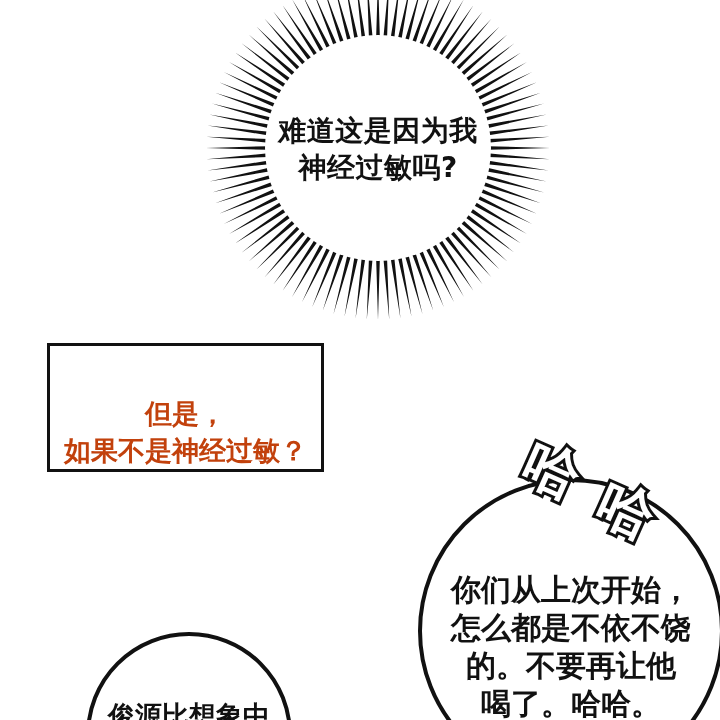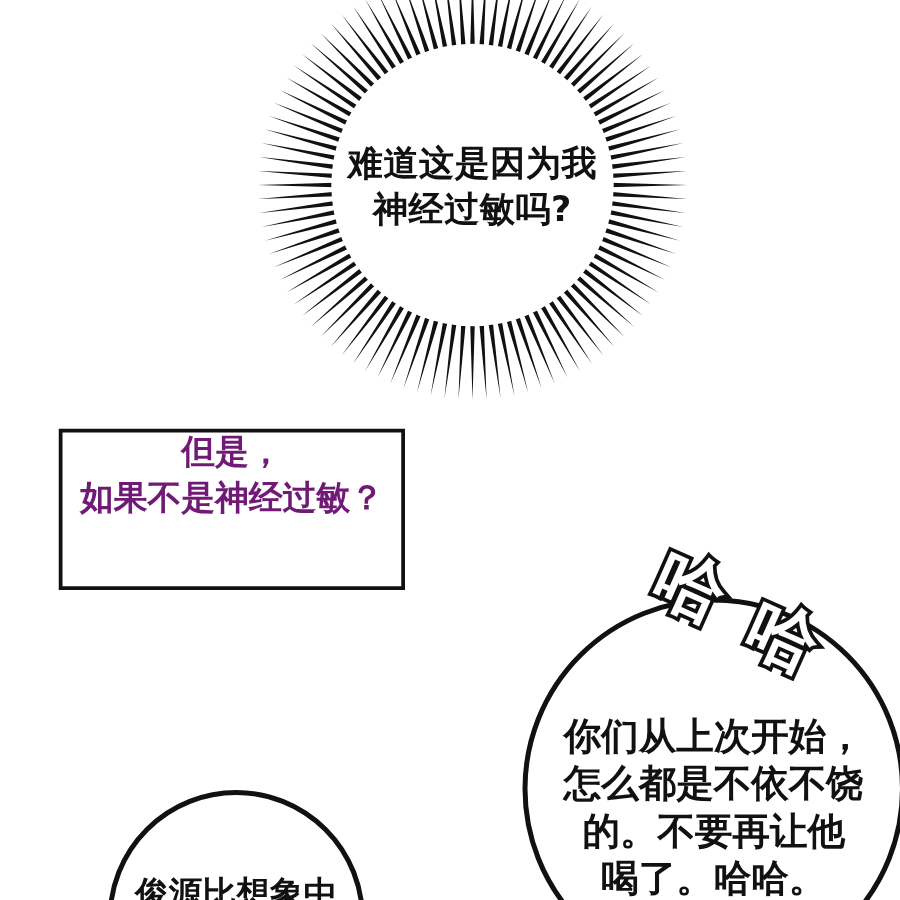--- a/index.html
+++ b/index.html
@@ -58,28 +58,27 @@
     left: 47px;
     top: 343px;
     width: 277px;
     height: 129px;
     border: 3px solid #111111;
     background: #ffffff;
     box-sizing: border-box;
     display: flex;
     flex-direction: column;
     align-items: center;
-    justify-content: flex-start;
+    justify-content: flex-end;
     text-align: center;
     font-weight: 700;
     font-size: 27px;
     line-height: 37px;
-    color: #701a75;
-    white-space: pre;
-    font-family: Liberation Mono, monospace;
+    color: #c2410c;
+    white-space: pre;
   }
 
   
   .round-bubble {
     position: absolute;
     left: 418px;
     top: 478px;
     width: 306px;
     height: 306px;
     border: 4px solid #111111;

